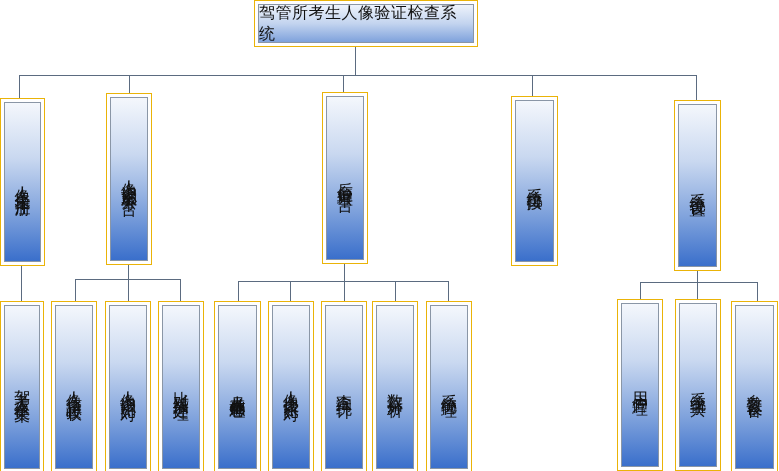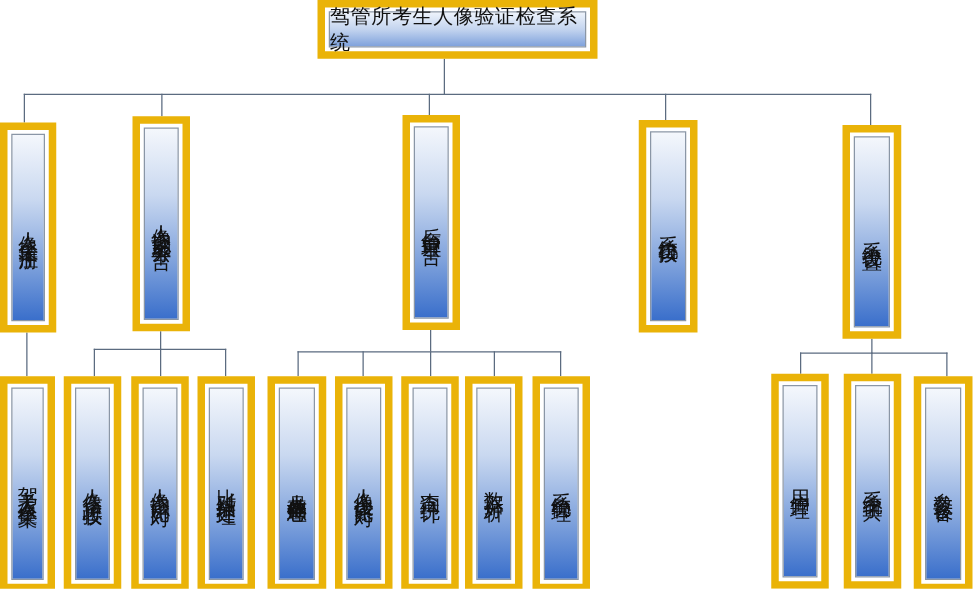--- a/index.html
+++ b/index.html
@@ -4,23 +4,24 @@
 <style>
   html, body { margin:0; padding:0; }
   body {
     width:779px; height:471px; position:relative; overflow:hidden;
     background:#ffffff;
     font-family:"DejaVu Serif","Liberation Serif",serif;
   }
   .line { position:absolute; background:#5b6b80; }
   .box {
     position:absolute; box-sizing:border-box;
-    border:6px solid #eab308;
+    border:1px solid #eab308;
     background:#ffffff;
     padding:3px;
+    font-family:Liberation Serif, serif;
   }
   .box .inner {
     width:100%; height:100%; box-sizing:border-box;
     border:1px solid #8a96a6;
     background:linear-gradient(to bottom,#f4f7fc 0%,#c9d8f0 35%,#7fa2dc 70%,#3a6fcb 100%);
     display:flex; align-items:center; justify-content:center;
   }
   .vtext {
     writing-mode:vertical-rl; text-orientation:upright;
     font-size:16px; line-height:18px; letter-spacing:3px; color:#111;

